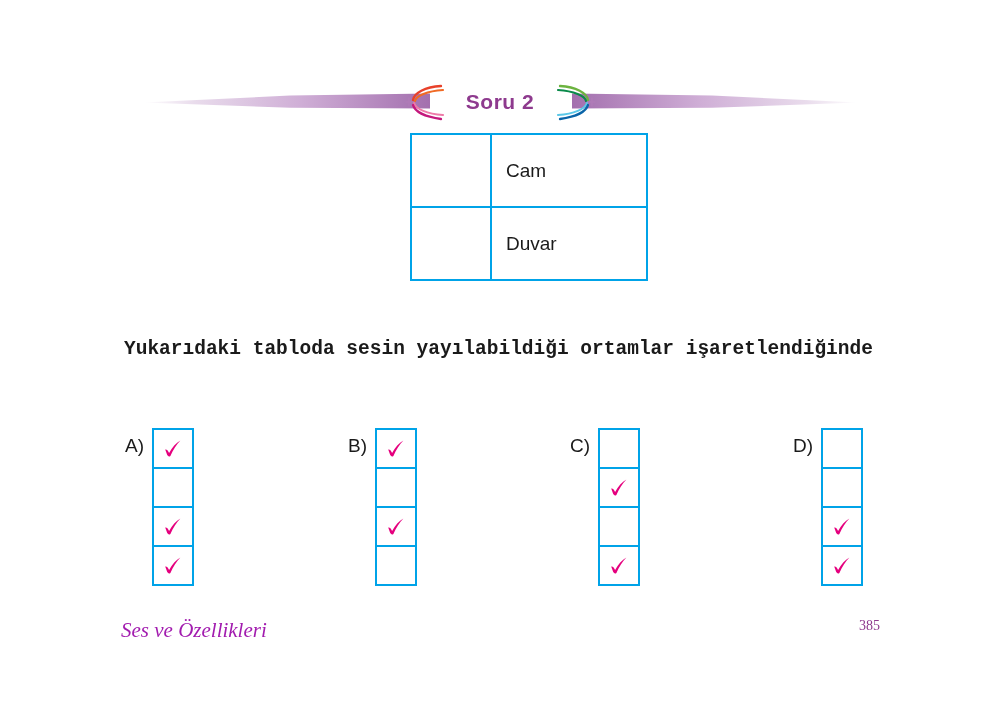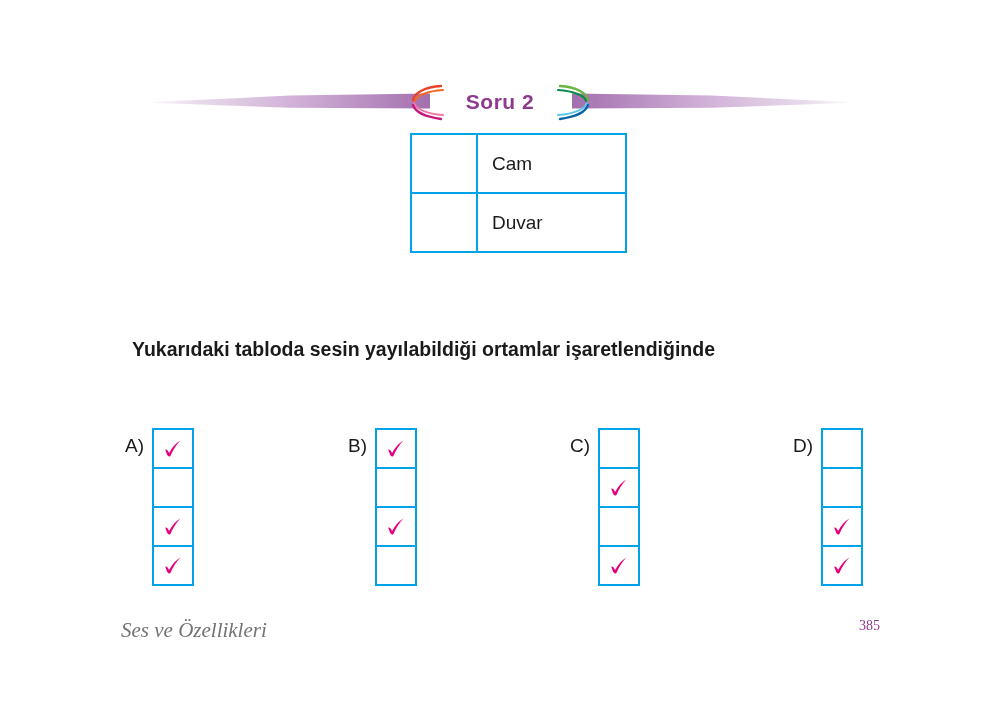--- a/index.html
+++ b/index.html
@@ -60,41 +60,41 @@
   
   .q-table {
     position: absolute;
     left: 410px;
     top: 133px;
     border-collapse: collapse;
   }
   .q-table td {
     border: 2px solid #00a3e8;
     height: 43px;
-    padding: 7px;
+    padding: 14px;
     vertical-align: middle;
   }
   .q-table td.mark-col {
     width: 50px;
   }
   .q-table td.label-col {
     width: 126px;
     font-family: "Liberation Sans", sans-serif;
     font-size: 19px;
     color: #1a1a1a;
     padding-left: 14px;
   }
 
   
   .prompt {
     position: absolute;
-    left: 132px;
+    left: 124px;
     top: 334px;
     width: 760px;
-    font-family: Liberation Sans, sans-serif;
+    font-family: Liberation Mono, monospace;
     font-weight: bold;
     font-size: 19.5px;
     line-height: 31px;
     color: #1a1a1a;
   }
 
   
   .options {
     position: absolute;
     left: 0;
@@ -144,21 +144,21 @@
   .check svg { display: block; }
 
   
   .footer-left {
     position: absolute;
     left: 121px;
     top: 618px;
     font-family: "Liberation Serif", serif;
     font-style: italic;
     font-size: 21px;
-    color: #737373;
+    color: #a21caf;
     text-align: center;
   }
   .footer-right {
     position: absolute;
     right: 120px;
     top: 618px;
     font-family: "Liberation Serif", serif;
     font-size: 14px;
     color: #8e3a8e;
   }

